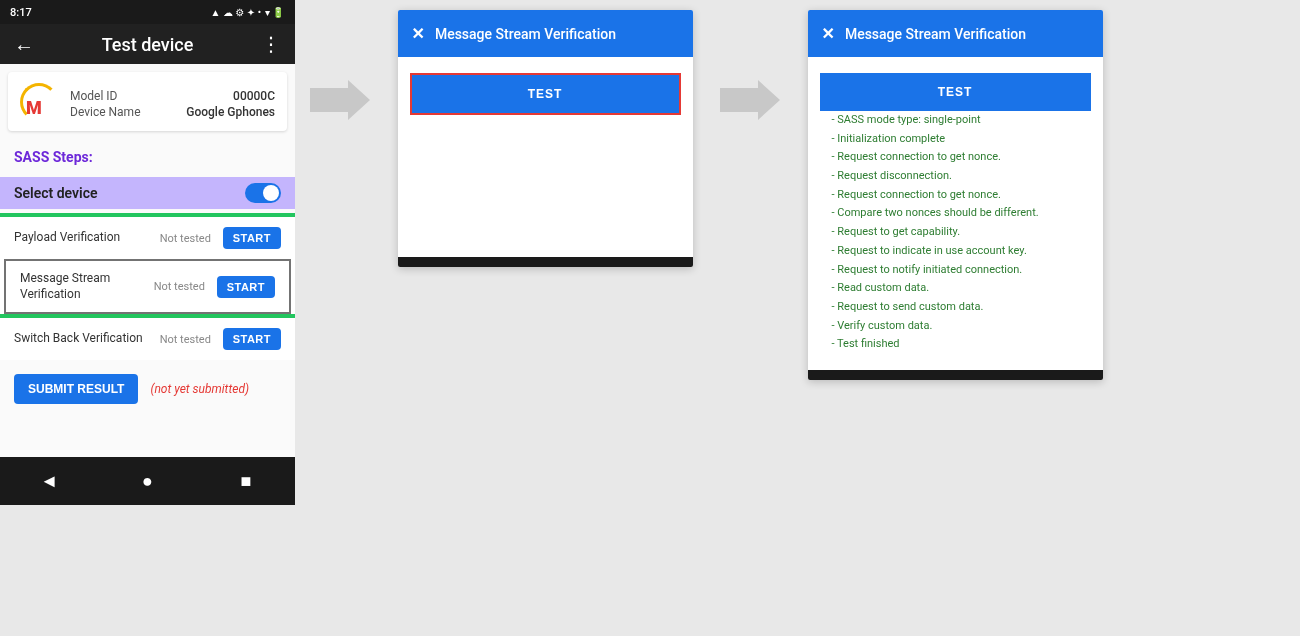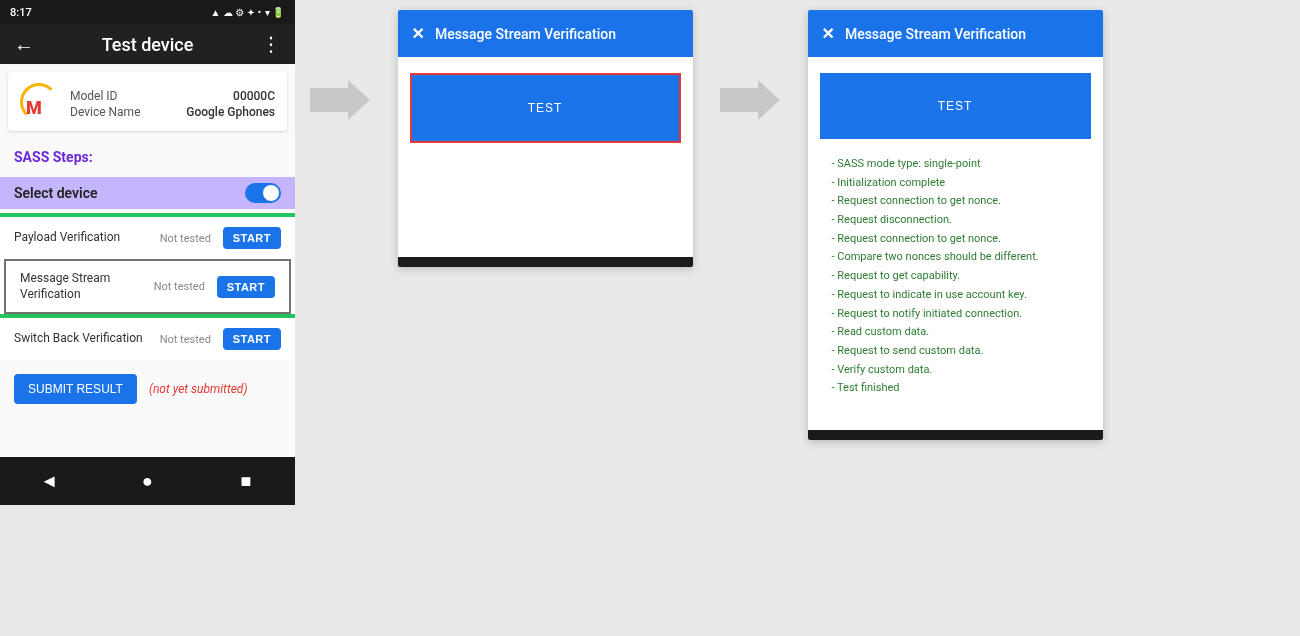--- a/index.html
+++ b/index.html
@@ -163,21 +163,21 @@
       padding: 14px;
       gap: 12px;
     }
     .submit-btn {
       background: #1a73e8;
       color: #fff;
       border: none;
       border-radius: 4px;
       padding: 8px 14px;
       font-size: 12px;
-      font-weight: 400;
+      font-weight: 700;
       cursor: pointer;
     }
     .not-submitted {
       color: #e53935;
       font-size: 12px;
       font-style: italic;
     }
 
     .phone-bottom-bar {
       height: 48px;
@@ -251,32 +251,32 @@
     .dialog-body {
       padding: 16px 12px;
       flex: 1;
       min-height: 200px;
     }
     .dialog-test-btn {
       background: #1a73e8;
       color: #fff;
       border: none;
       width: 100%;
-      padding: 26px;
+      padding: 12px;
       font-size: 12px;
-      font-weight: 400;
+      font-weight: 700;
       letter-spacing: 1px;
       cursor: pointer;
       border: 2px solid #e53935;
     }
     .dialog-test-btn.no-border {
       border: none;
     }
     .dialog-results {
-      padding: 16px 12px;
+      padding: 0 12px;
       font-size: 11px;
       line-height: 1.7;
     }
     .result-line { color: #2e7d32; }
     .dialog-bottom-bar {
       height: 10px;
       background: #1a1a1a;
       margin-top: auto;
     }
 

